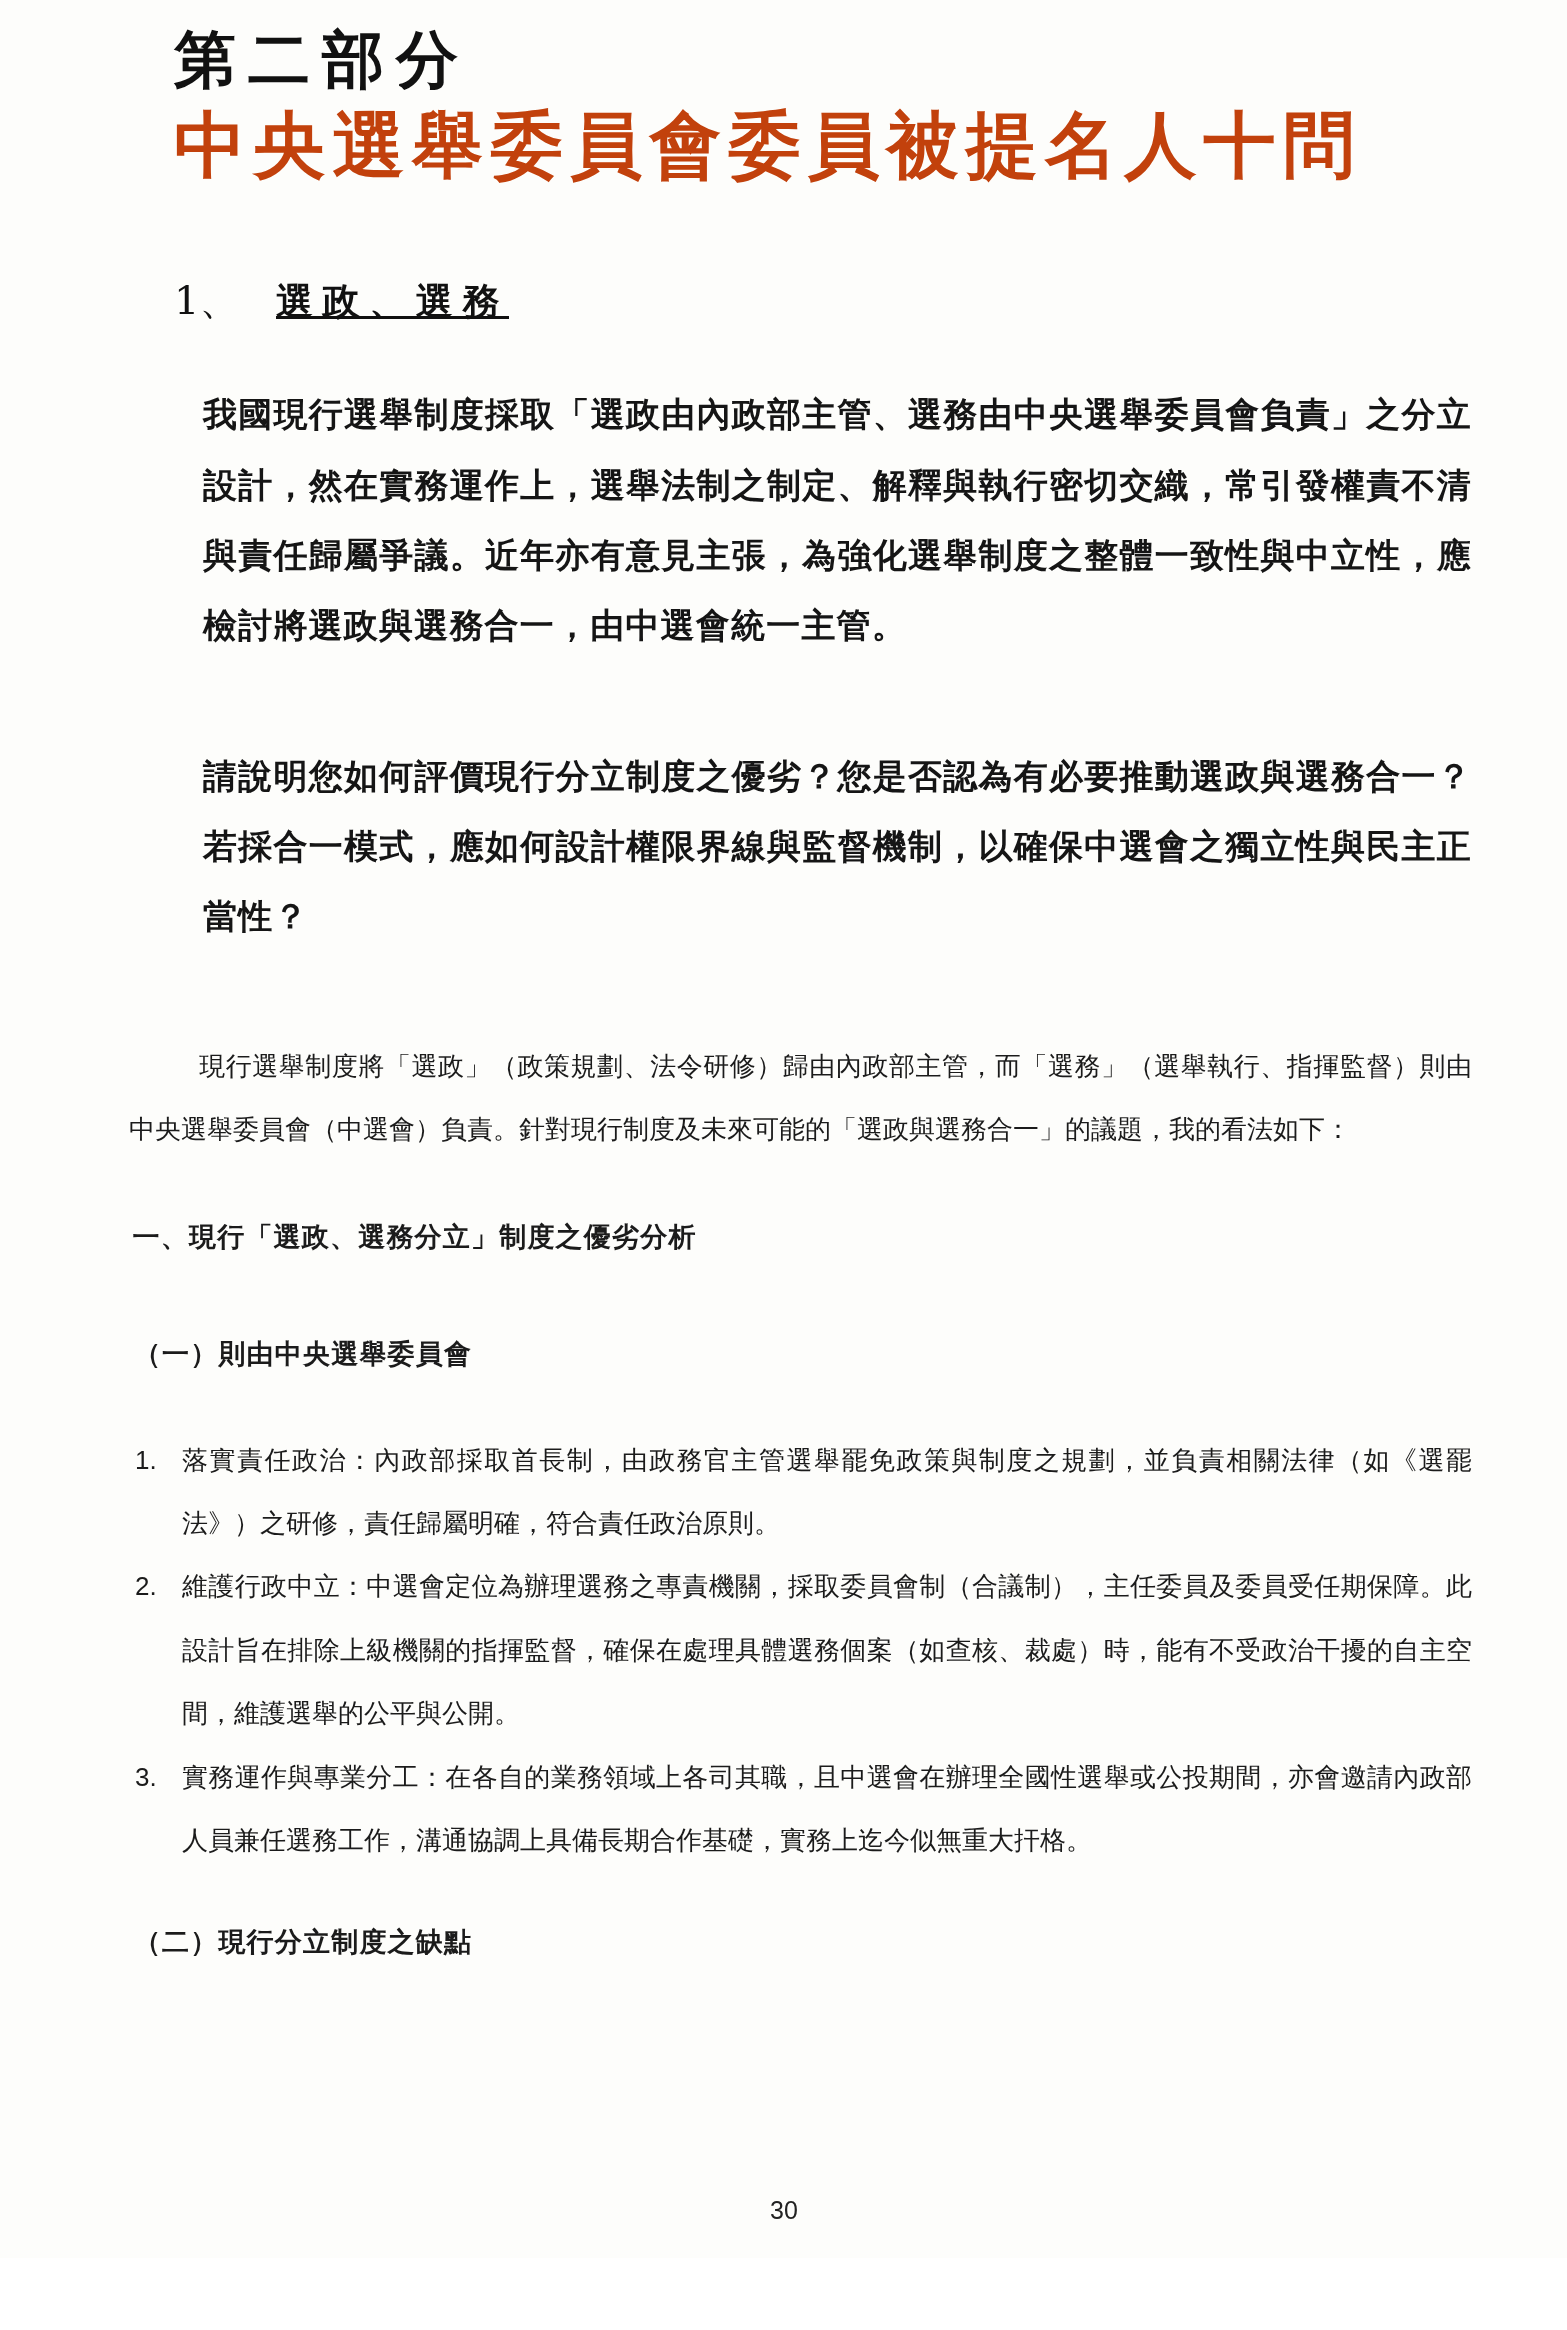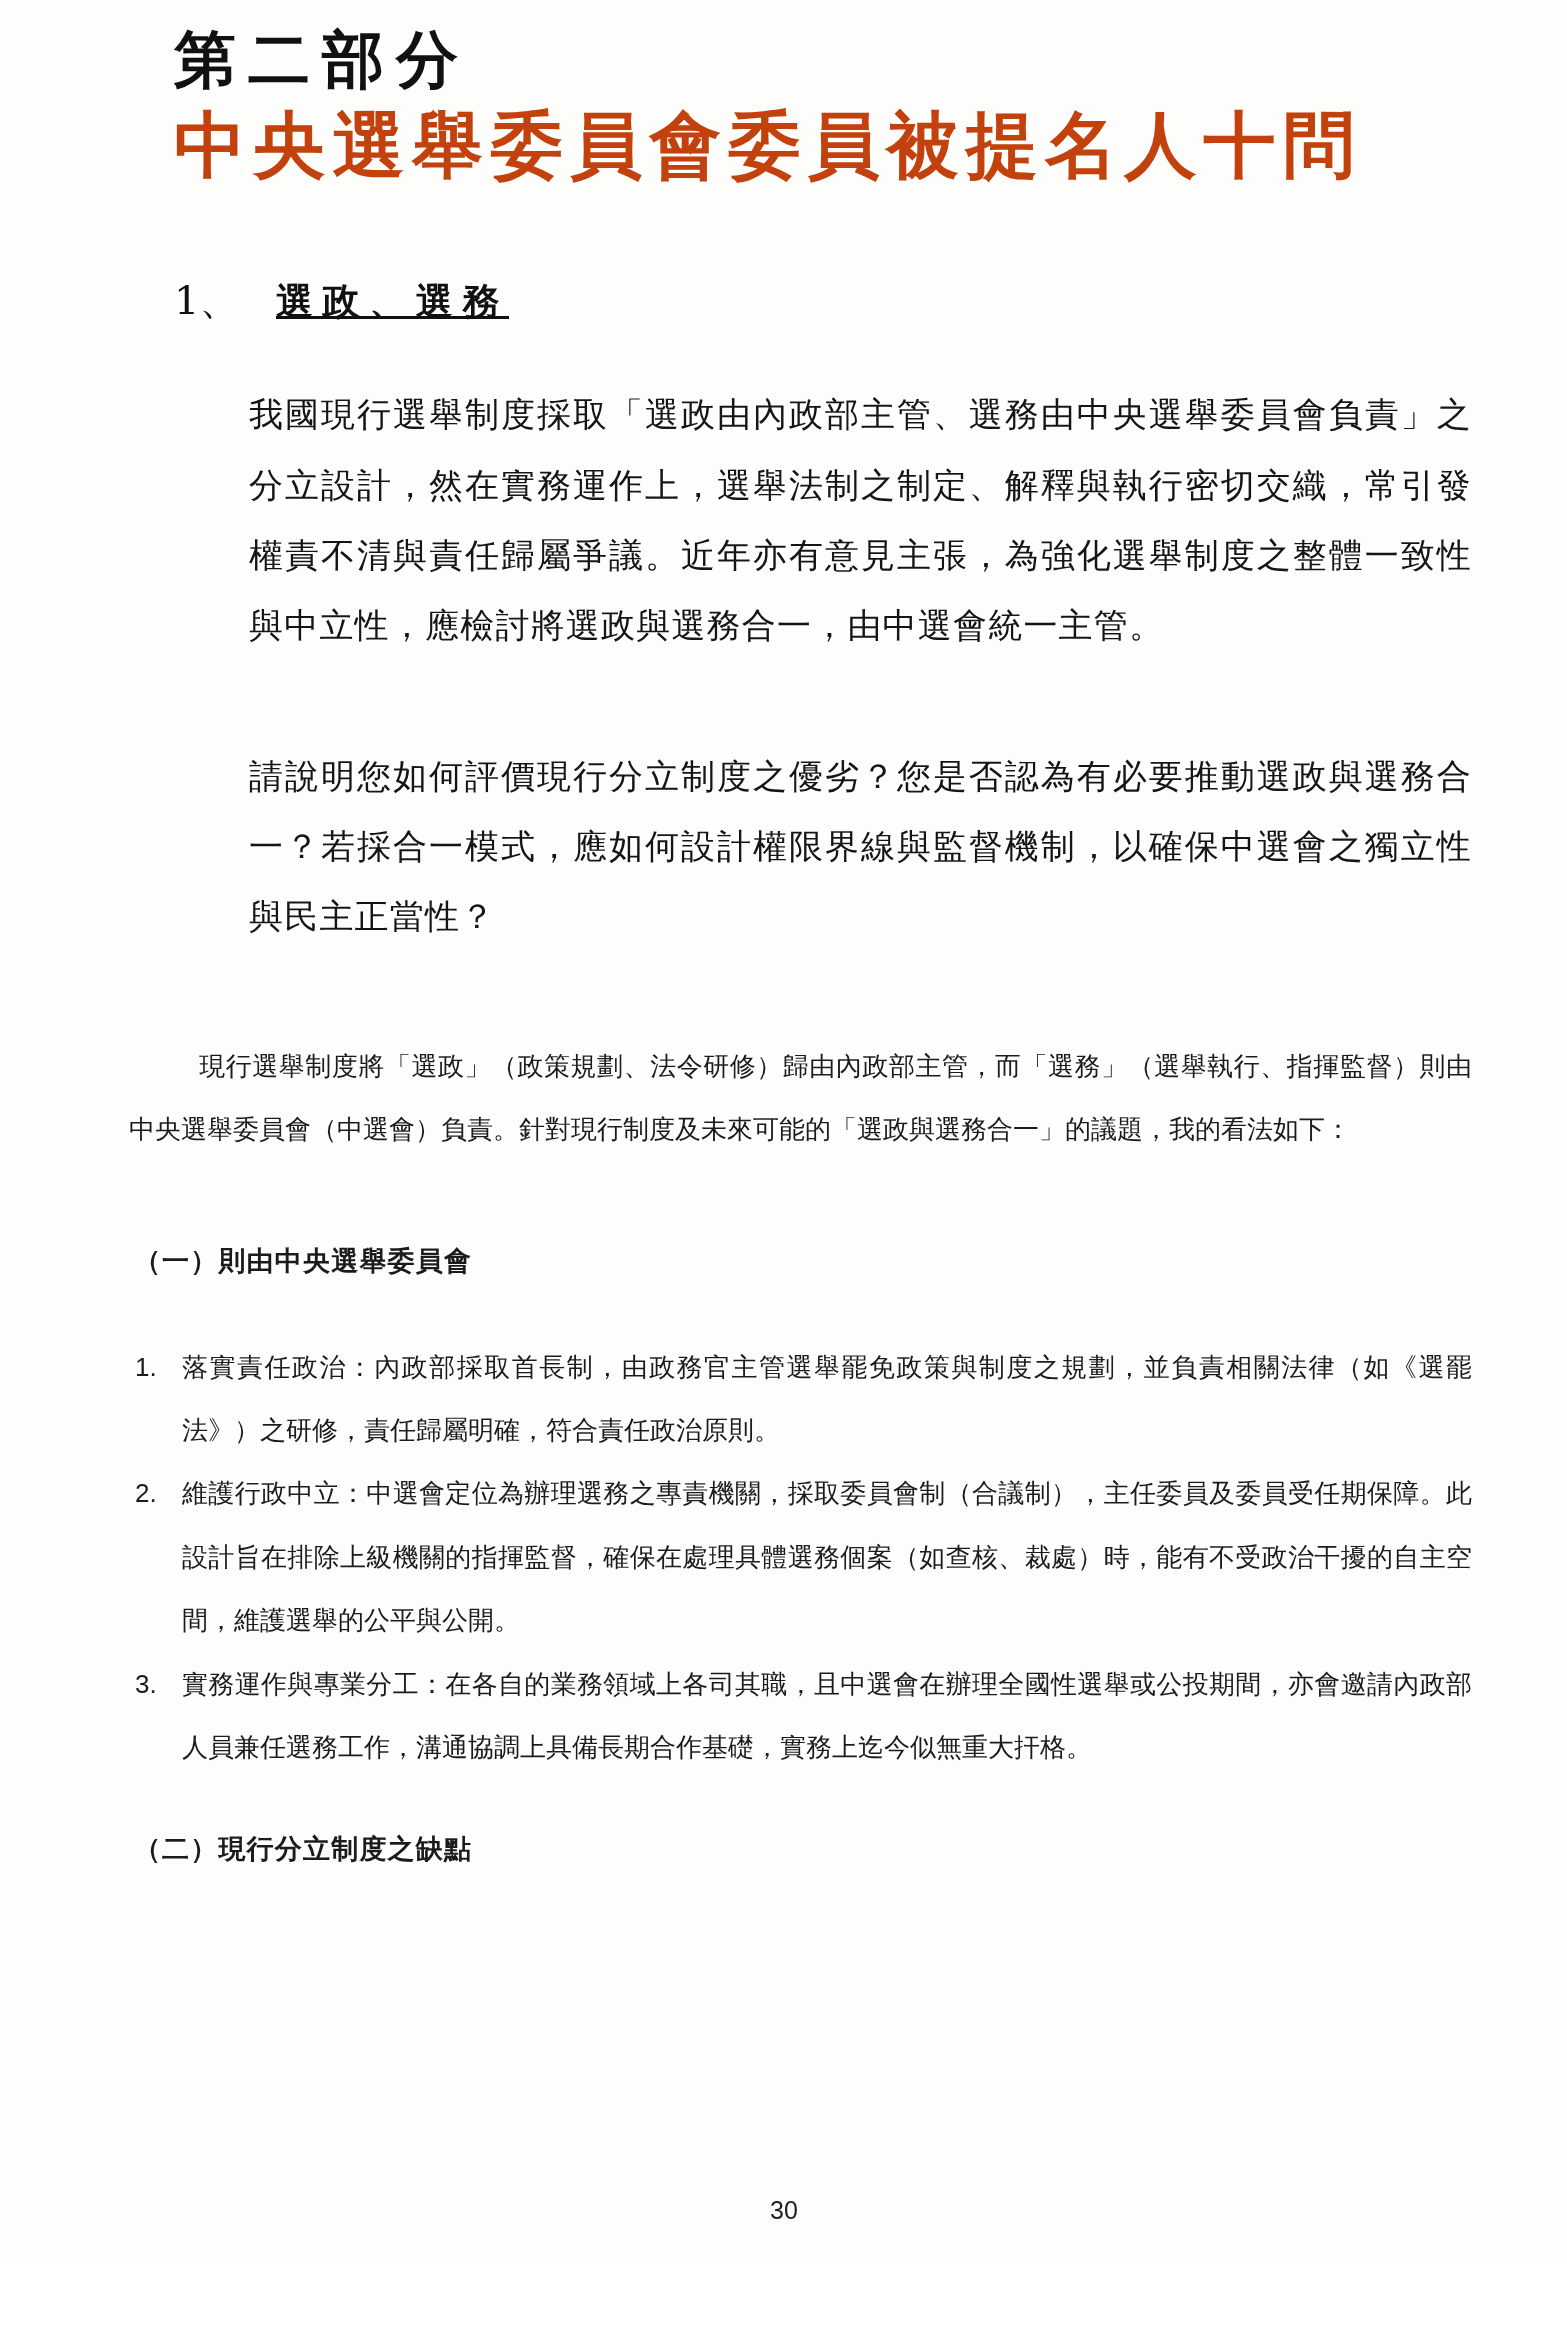--- a/index.html
+++ b/index.html
@@ -56,22 +56,23 @@
     flex-shrink: 0;
   }
   .section-title {
     font-size: 37px;
     letter-spacing: 9.6px;
     text-decoration: underline;
   }
 
   
   .question {
-    margin-left: 120px;
+    margin-left: 74px;
     margin-top: 51px;
+    font-weight: bold;
   }
   .question p {
     font-size: 34px;
     line-height: 2.06;
     letter-spacing: 1.2px;
     text-align: justify;
     color: #151515;
   }
   .question p + p {
     margin-top: 81px;
@@ -154,20 +155,21 @@
 
   <div class="question">
     <p>我國現行選舉制度採取「選政由內政部主管、選務由中央選舉委員會負責」之分立設計，然在實務運作上，選舉法制之制定、解釋與執行密切交織，常引發權責不清與責任歸屬爭議。近年亦有意見主張，為強化選舉制度之整體一致性與中立性，應檢討將選政與選務合一，由中選會統一主管。</p>
     <p>請說明您如何評價現行分立制度之優劣？您是否認為有必要推動選政與選務合一？若採合一模式，應如何設計權限界線與監督機制，以確保中選會之獨立性與民主正當性？</p>
   </div>
 
   <div class="answer">
 
     <p class="intro">現行選舉制度將「選政」（政策規劃、法令研修）歸由內政部主管，而「選務」（選舉執行、指揮監督）則由中央選舉委員會（中選會）負責。針對現行制度及未來可能的「選政與選務合一」的議題，我的看法如下：</p>
 
+    <h3 class="analysis-heading">一、現行「選政、選務分立」制度之優劣分析</h3>
 
     <h4 class="sub-heading">（一）則由中央選舉委員會</h4>
 
     <ol class="points">
       <li>
         <span class="num">1.</span>
         <span class="txt">落實責任政治：內政部採取首長制，由政務官主管選舉罷免政策與制度之規劃，並負責相關法律（如《選罷法》）之研修，責任歸屬明確，符合責任政治原則。</span>
       </li>
       <li>
         <span class="num">2.</span>

